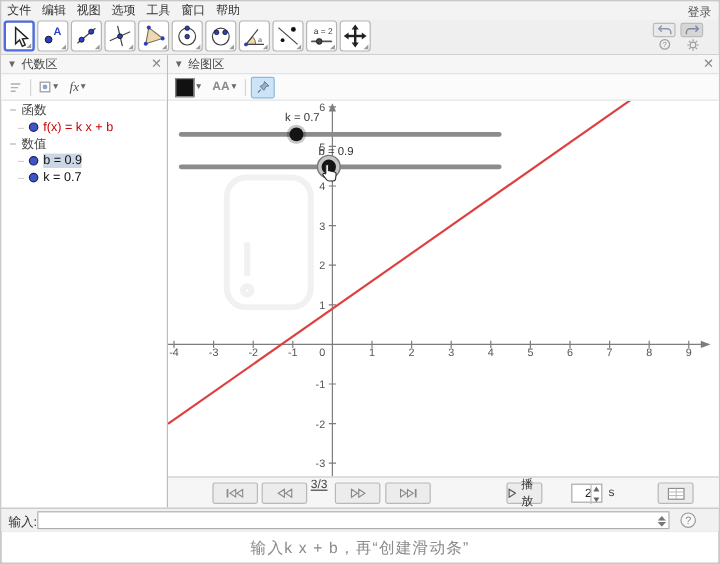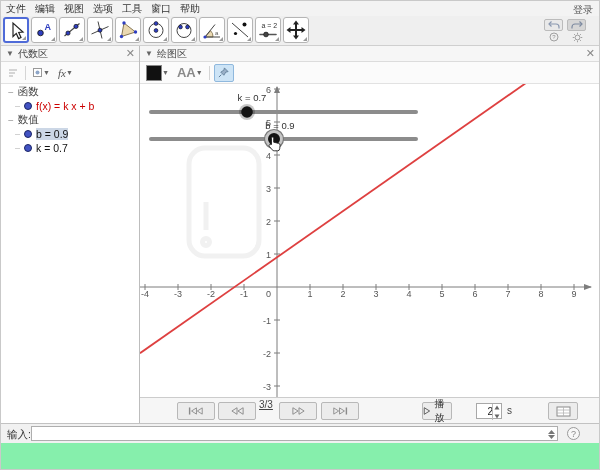--- a/index.html
+++ b/index.html
@@ -1,16 +1,16 @@
 <!DOCTYPE html>
 <html><head>
 <meta charset="utf-8">
 <style>
   html,body{margin:0;padding:0;background:#fff;font-family:"Liberation Sans",sans-serif;}
-  #stage{position:relative;width:600px;height:470px;background:#86efac;overflow:hidden;
+  #stage{position:relative;width:600px;height:470px;background:#737373;overflow:hidden;
          border:1px solid #c9c9c9;box-sizing:border-box;}
   #appwin{position:absolute;left:0;top:0;width:598px;height:442px;background:#fff;
           border-bottom:1px solid #c9c9c9;box-sizing:border-box;}
 
   
   #menubar{position:absolute;left:0;top:0;width:100%;height:15px;background:#f3f3f3;
            display:flex;align-items:center;gap:9px;padding-left:5px;box-sizing:border-box;}
   .menu-item{font-size:10px;color:#333;cursor:default;}
   #login{position:absolute;right:6px;top:2px;font-size:10px;color:#555;}
 
@@ -279,21 +279,21 @@
           <span class="caret">▼</span>
           <span>绘图区</span>
           <span class="closeX">✕</span>
         </div>
         <div class="styleBar">
           <span class="sbBtn">
             <span style="width:14px;height:14px;background:#111;border:1px solid #888;display:inline-block;"></span>
             <span class="dropCaret">▼</span>
           </span>
           <span class="sbBtn">
-            <span style="font-size:13px;color:#8a8a8a;font-weight:bold;">AA</span>
+            <span style="font-size:10px;color:#8a8a8a;font-weight:bold;">AA</span>
             <span class="dropCaret">▼</span>
           </span>
           <span class="sep"></span>
           <span id="pin-button">
             <svg width="11" height="11" viewBox="0 0 12 12">
               <path d="M7 1 L11 5 L8.5 5.6 L6.4 9 L3 5.6 L6.4 3.4 Z" fill="#9ab0c8" stroke="#55748f" stroke-width="0.8"></path>
               <line x1="3.6" y1="8.4" x2="1" y2="11" stroke="#55748f" stroke-width="1"></line>
               </svg>
           </span>
         </div>
@@ -436,13 +436,16 @@
             <path d="M3.5 0 L7 4 H0 Z" fill="#777"></path>
           </svg>
         <svg width="7" height="4" viewBox="0 0 7 4">
             <path d="M3.5 4 L0 0 H7 Z" fill="#777"></path>
           </svg>
       </span>
       <span id="input-help">?</span>
     </div>
   </div>
 
+  <div id="captionArea">
+    <span id="caption-text">输入k x + b，再“创建滑动条”</span>
+  </div>
 </div>
 
 </body></html>

